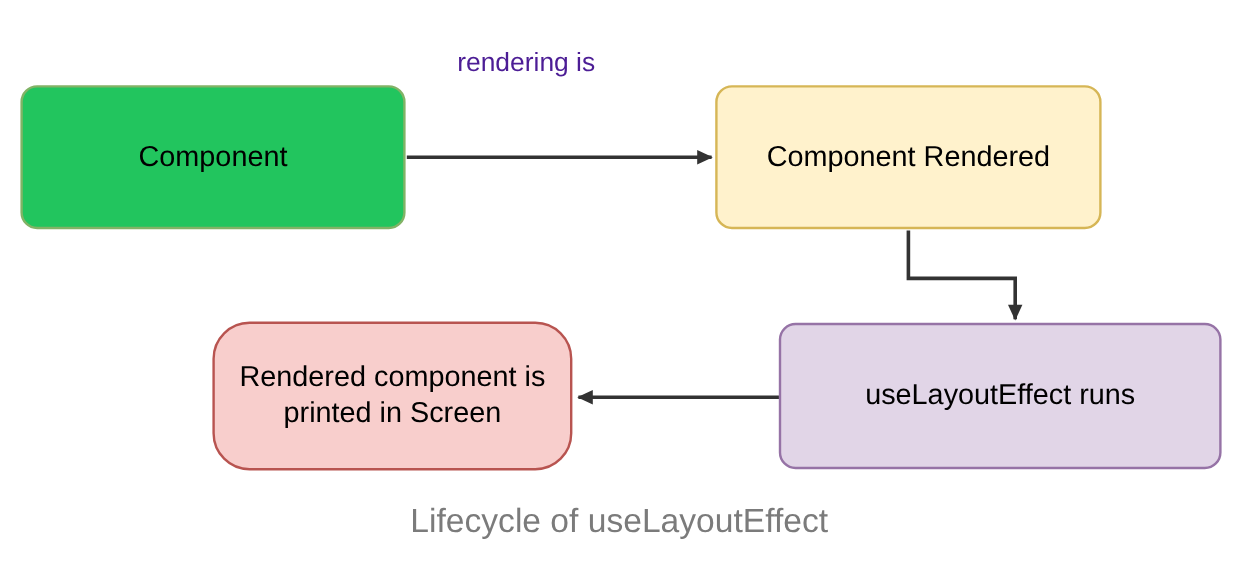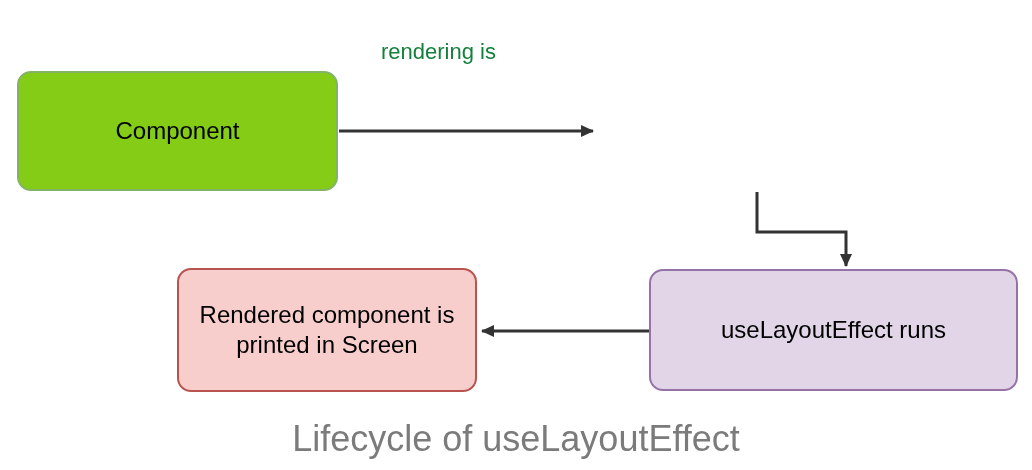--- a/index.html
+++ b/index.html
@@ -33,61 +33,64 @@
     justify-content: center;
     text-align: center;
     font-size: 24px;
     line-height: 1.25;
     color: #000000;
     padding: 8px 14px;
   }
   .node-component            { left: 17px;  top: 71px;  width: 321px; height: 120px; }
   .node-component-rendered   { left: 596px; top: 71px;  width: 322px; height: 120px; }
   .node-uselayouteffect-runs { left: 649px; top: 269px; width: 369px; height: 122px; }
-  .node-rendered-printed     { left: 177px; top: 268px; width: 300px; height: 124px; }
+  .node-rendered-printed     { left: 177px; top: 268px; width: 300px; height: 124px; border-radius: 31px; }
   .edge-label {
     position: absolute;
     left: 381px;
     top: 38px;
     width: 190px;
     font-size: 22px;
     line-height: 28px;
-    color: #15803d;
+    color: #4c1d95;
     text-align: left;
   }
   .caption {
     position: absolute;
     left: 0;
     top: 418px;
     width: 1032px;
     text-align: center;
-    font-size: 36px;
+    font-size: 28px;
     color: #7b7b7b;
   }
 </style>
 </head>
 <body>
 
 <div class="canvas">
 
   <svg class="edges-layer" viewBox="0 0 1032 470" xmlns="http://www.w3.org/2000/svg">
     <defs>
       <marker id="arrowhead" markerUnits="userSpaceOnUse" markerWidth="16" markerHeight="16" refX="13" refY="7" orient="auto">
         <path d="M1,1 L14,7 L1,13 Z" fill="#333333"></path>
       </marker>
     </defs>
     <path d="M339,131 L593,131" fill="none" stroke-width="3" marker-end="url(#arrowhead)" stroke="#333333"></path>
     <path d="M757,192 L757,232 L846,232 L846,266" fill="none" stroke-width="3" marker-end="url(#arrowhead)" stroke="#333333"></path>
     <path d="M677,331 L482,331" fill="none" stroke-width="3" marker-end="url(#arrowhead)" stroke="#333333"></path>
   </svg>
 
-  <div class="node node-component" style="background: #84cc16; border-color: rgb(130, 179, 102); justify-content: center;">
+  <div class="node node-component" style="background: #22c55e; border-color: rgb(130, 179, 102); justify-content: center;">
     <span>Component</span>
   </div>
 
+  <div class="node node-component-rendered" style="background: rgb(255, 242, 204); border-color: rgb(214, 182, 86);">
+    <span>Component Rendered</span>
+  </div>
 
   <div class="node node-uselayouteffect-runs" style="background: rgb(225, 213, 231); border-color: rgb(150, 115, 166);">
     <span>useLayoutEffect runs</span>
   </div>
 
   <div class="node node-rendered-printed" style="background: rgb(248, 206, 204); border-color: rgb(184, 84, 80);">
     <span>Rendered component is printed in Screen</span>
   </div>
 
   <div class="edge-label">

